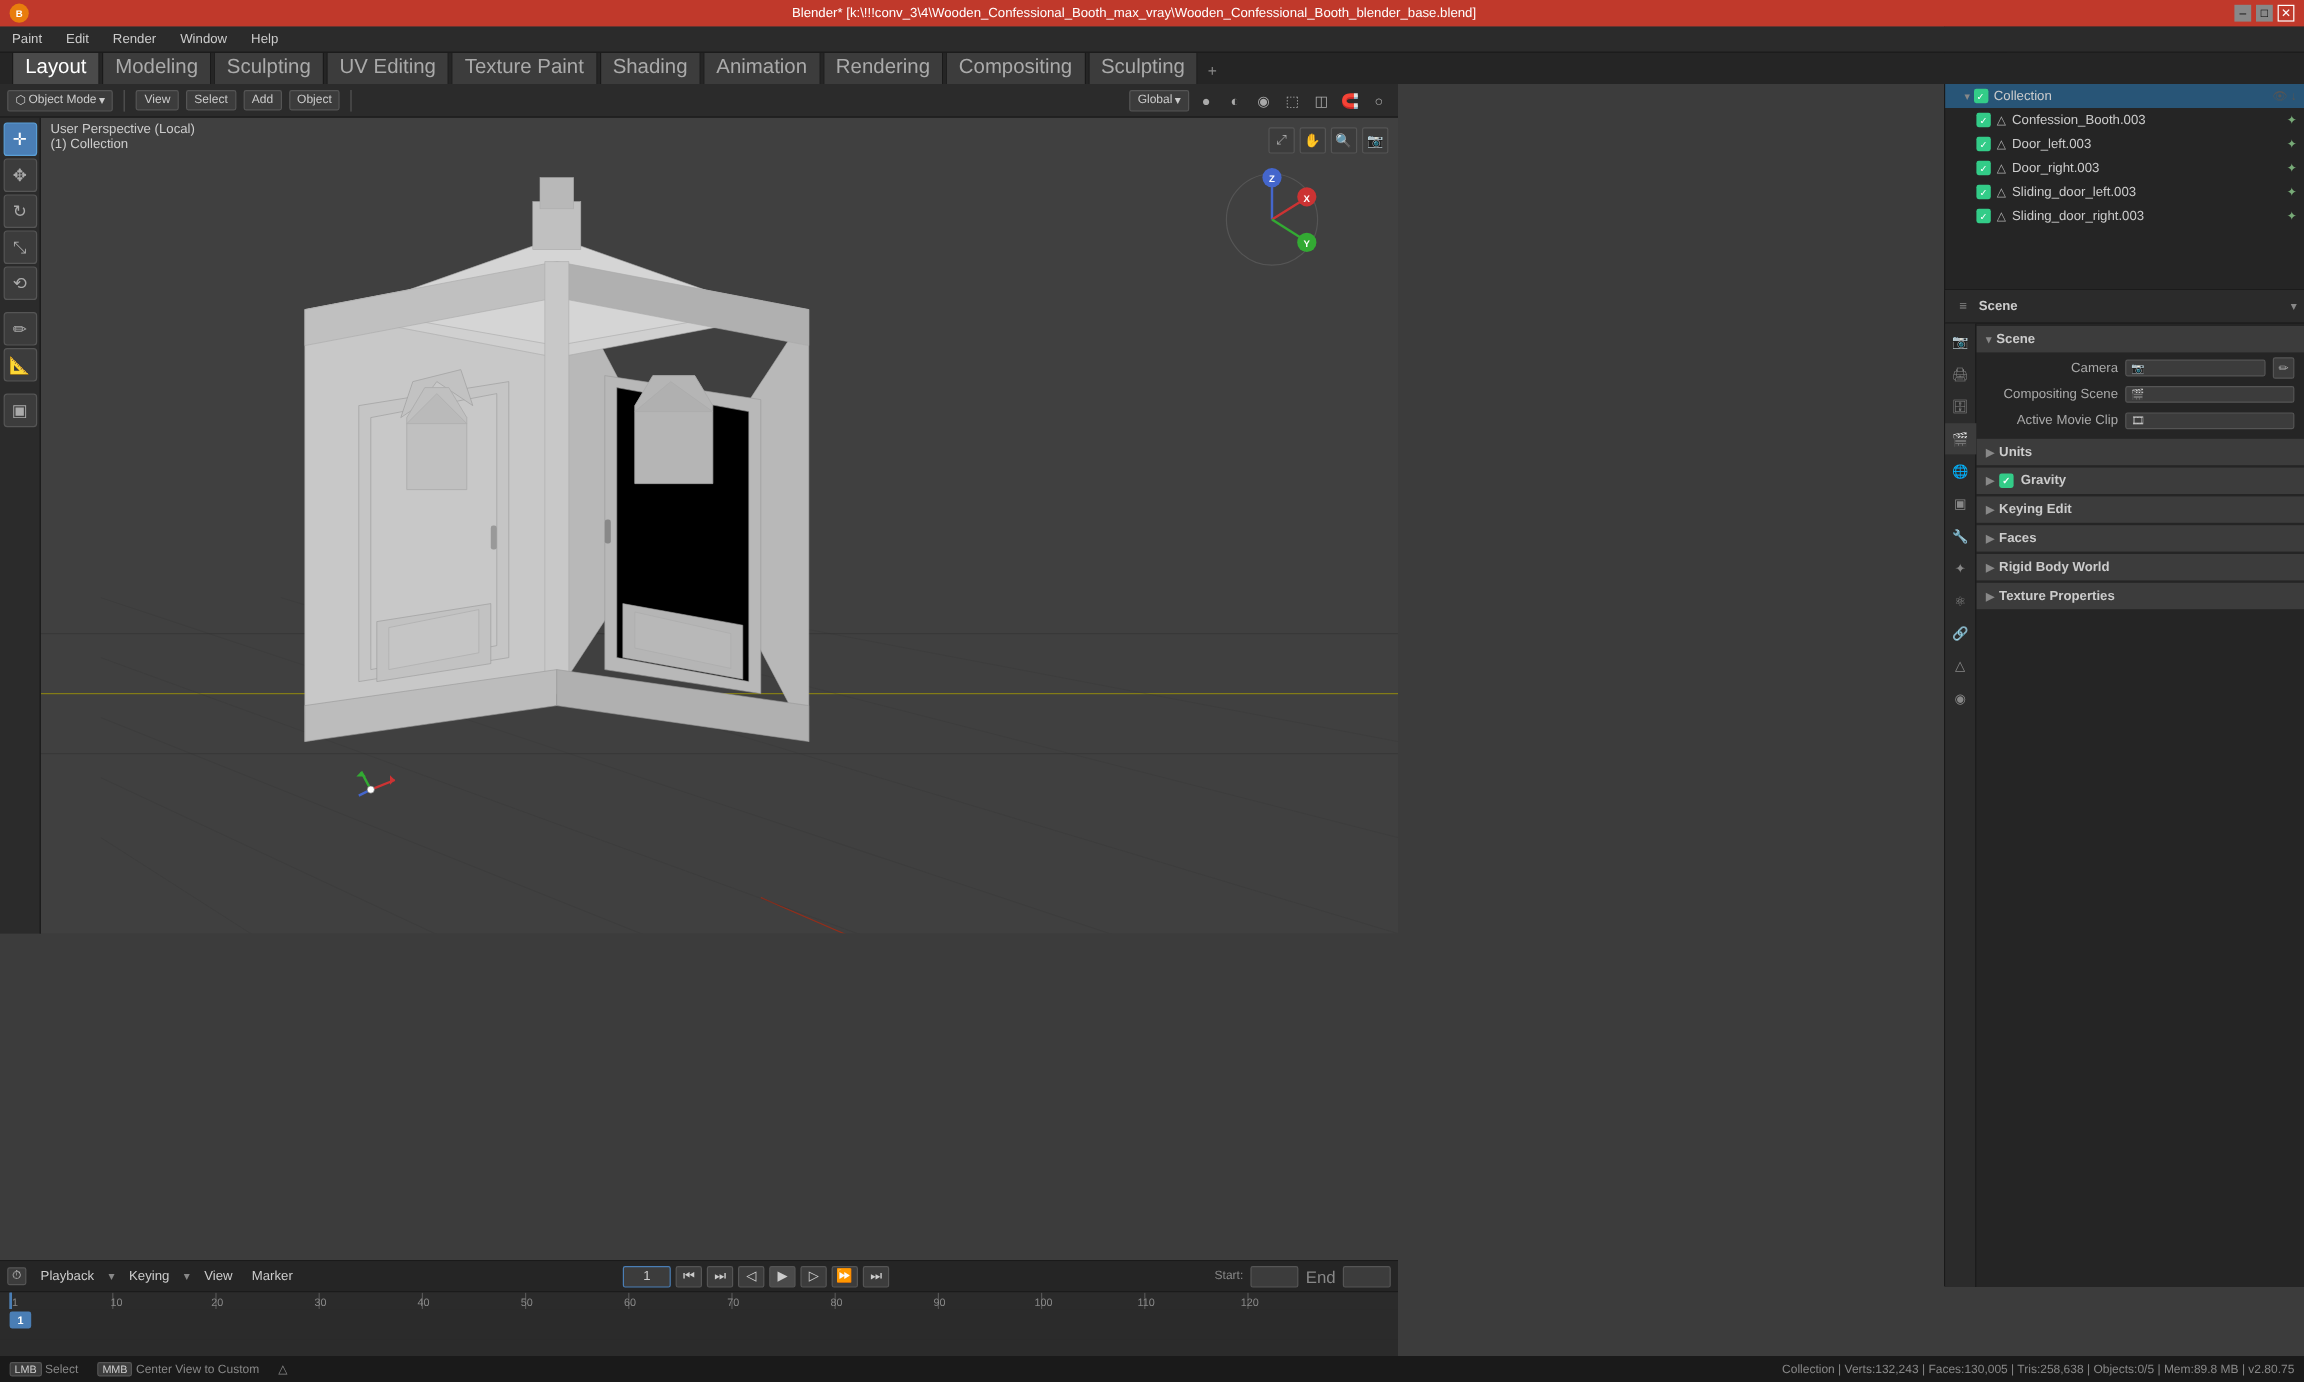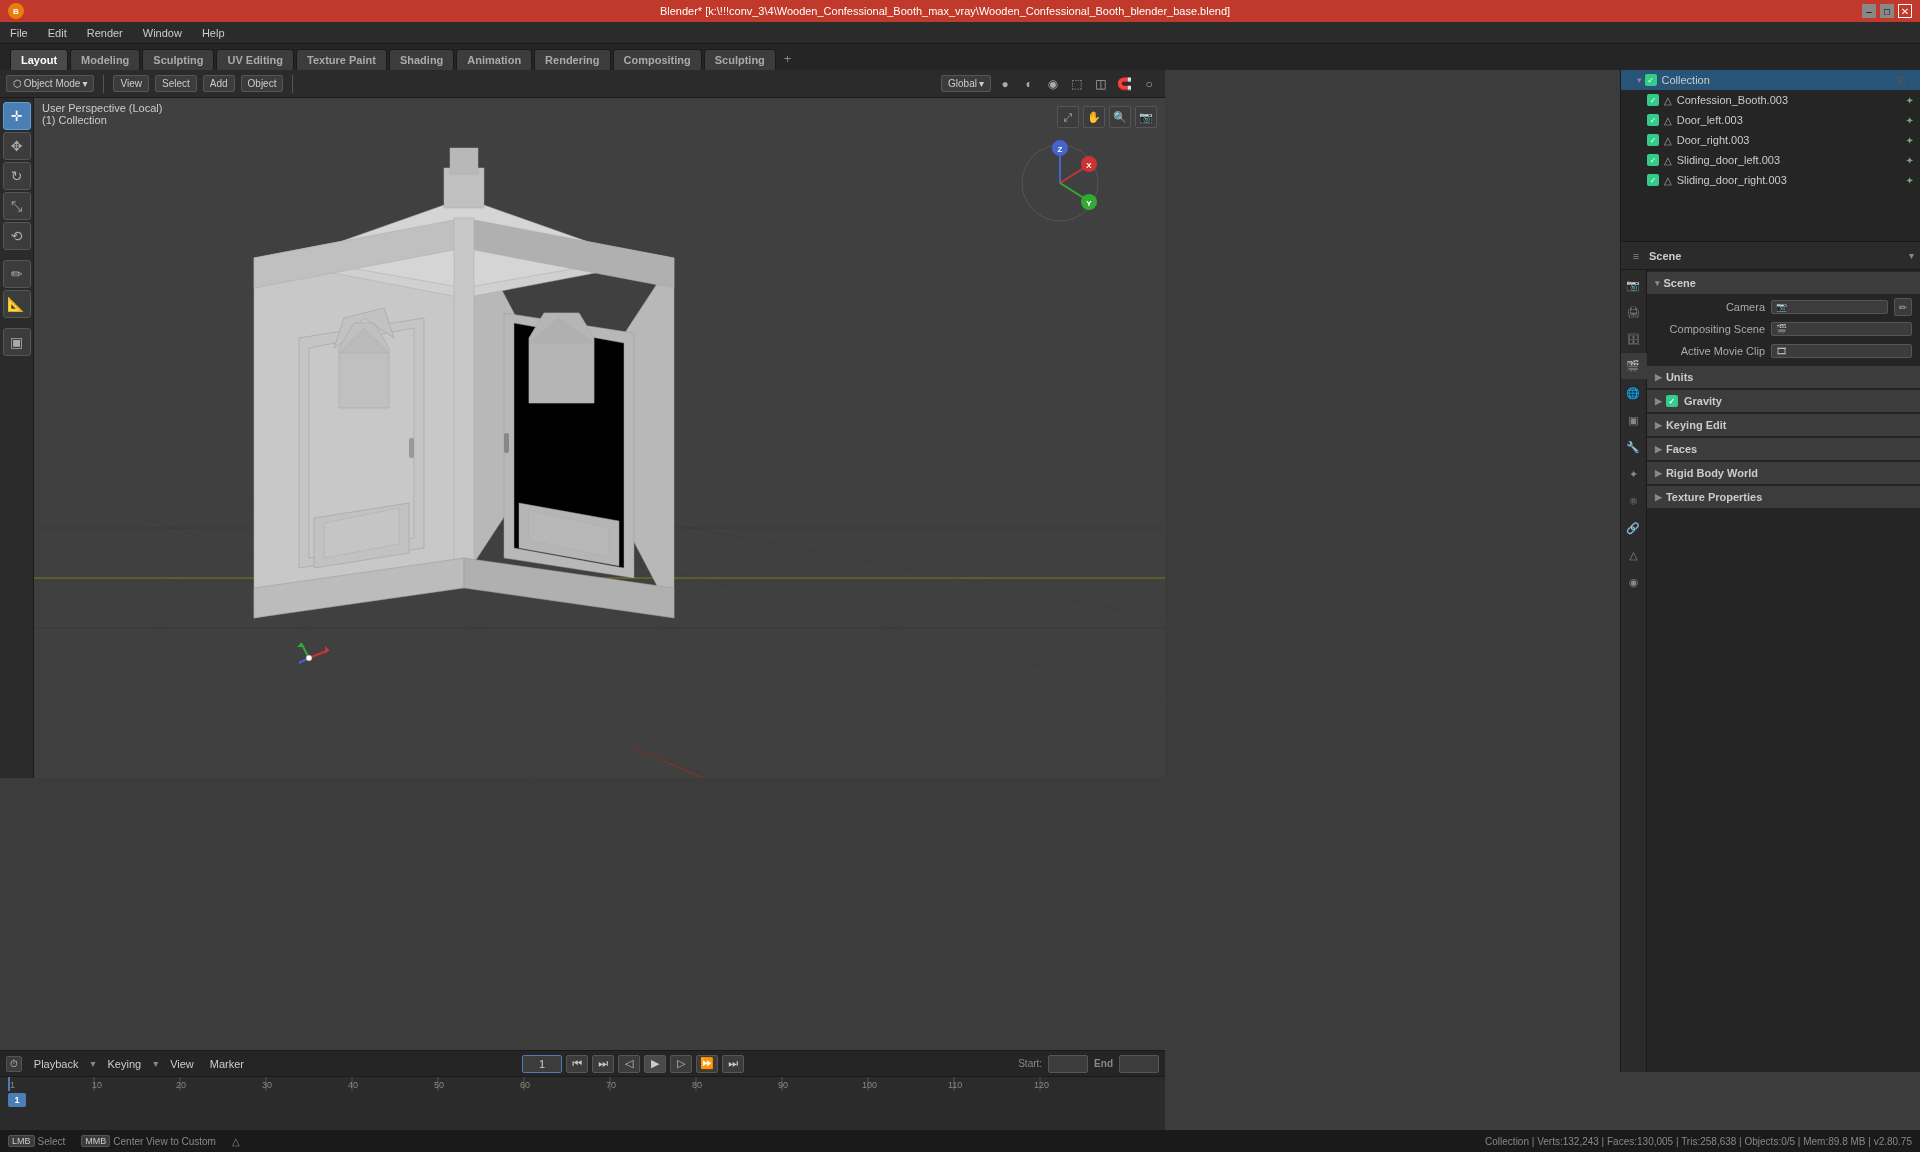--- a/index.html
+++ b/index.html
@@ -86,28 +86,27 @@
       height: 26px;
       background: #252525;
       display: flex;
       align-items: flex-end;
       padding: 0 10px;
       gap: 2px;
       z-index: 89;
     }
     .ws-tab {
       padding: 4px 10px;
-      font-size: 11px;
+      font-size: 17px;
       cursor: pointer;
       background: #3c3c3c;
       color: #aaaaaa;
       border-radius: 3px 3px 0 0;
       border: 1px solid #1a1a1a;
       border-bottom: none;
-      font-weight: bold;
     }
     .ws-tab.active {
       background: #4a4a4a;
       color: #ffffff;
     }
     .ws-tab-add {
       padding: 4px 6px;
       font-size: 13px;
       cursor: pointer;
       color: #888;
@@ -462,21 +461,21 @@
   <div class="blender-logo">B</div>
   <span class="title">Blender* [k:\!!!conv_3\4\Wooden_Confessional_Booth_max_vray\Wooden_Confessional_Booth_blender_base.blend]</span>
   <div class="window-controls">
     <button class="win-btn minimize">–</button>
     <button class="win-btn maximize">□</button>
     <button class="win-btn close">✕</button>
   </div>
 </div>
 
 <div id="menu-bar">
-  <span class="menu-item">File</span>
+  <span class="menu-item">Paint</span>
   <span class="menu-item">Edit</span>
   <span class="menu-item">Render</span>
   <span class="menu-item">Window</span>
   <span class="menu-item">Help</span>
 </div>
 
 <div id="workspace-tabs">
   <div class="ws-tab active">Layout</div>
   <div class="ws-tab">Modeling</div>
   <div class="ws-tab">Sculpting</div>
@@ -813,21 +812,21 @@
       <div class="transport-btn">◁</div>
       <div class="transport-btn" style="background:#4a4a4a;">▶</div>
       <div class="transport-btn">▷</div>
       <div class="transport-btn">⏩</div>
       <div class="transport-btn">⏭</div>
     </div>
 
     <div class="timeline-right">
       <span style="font-size:10px; color:#888;">Start:</span>
       <input class="start-end-input" type="text" style="">
-      <span style="font-size:10px; color:#888;font-weight:bold;">End</span>
+      <span style="font-size:14px; color:#888;">End</span>
       <input class="start-end-input" type="text" style="">
     </div>
   </div>
 
   <div id="timeline-ruler" style="height:14px; position:relative; padding:0 8px;">
     <svg width="100%" height="14">
 
       <line x1="0" y1="0" x2="0" y2="14" stroke="#555" stroke-width="1"></line>
       <text x="2" y="11" fill="#888" font-size="9">1</text>
       <line x1="86" y1="0" x2="86" y2="14" stroke="#555" stroke-width="1"></line>

